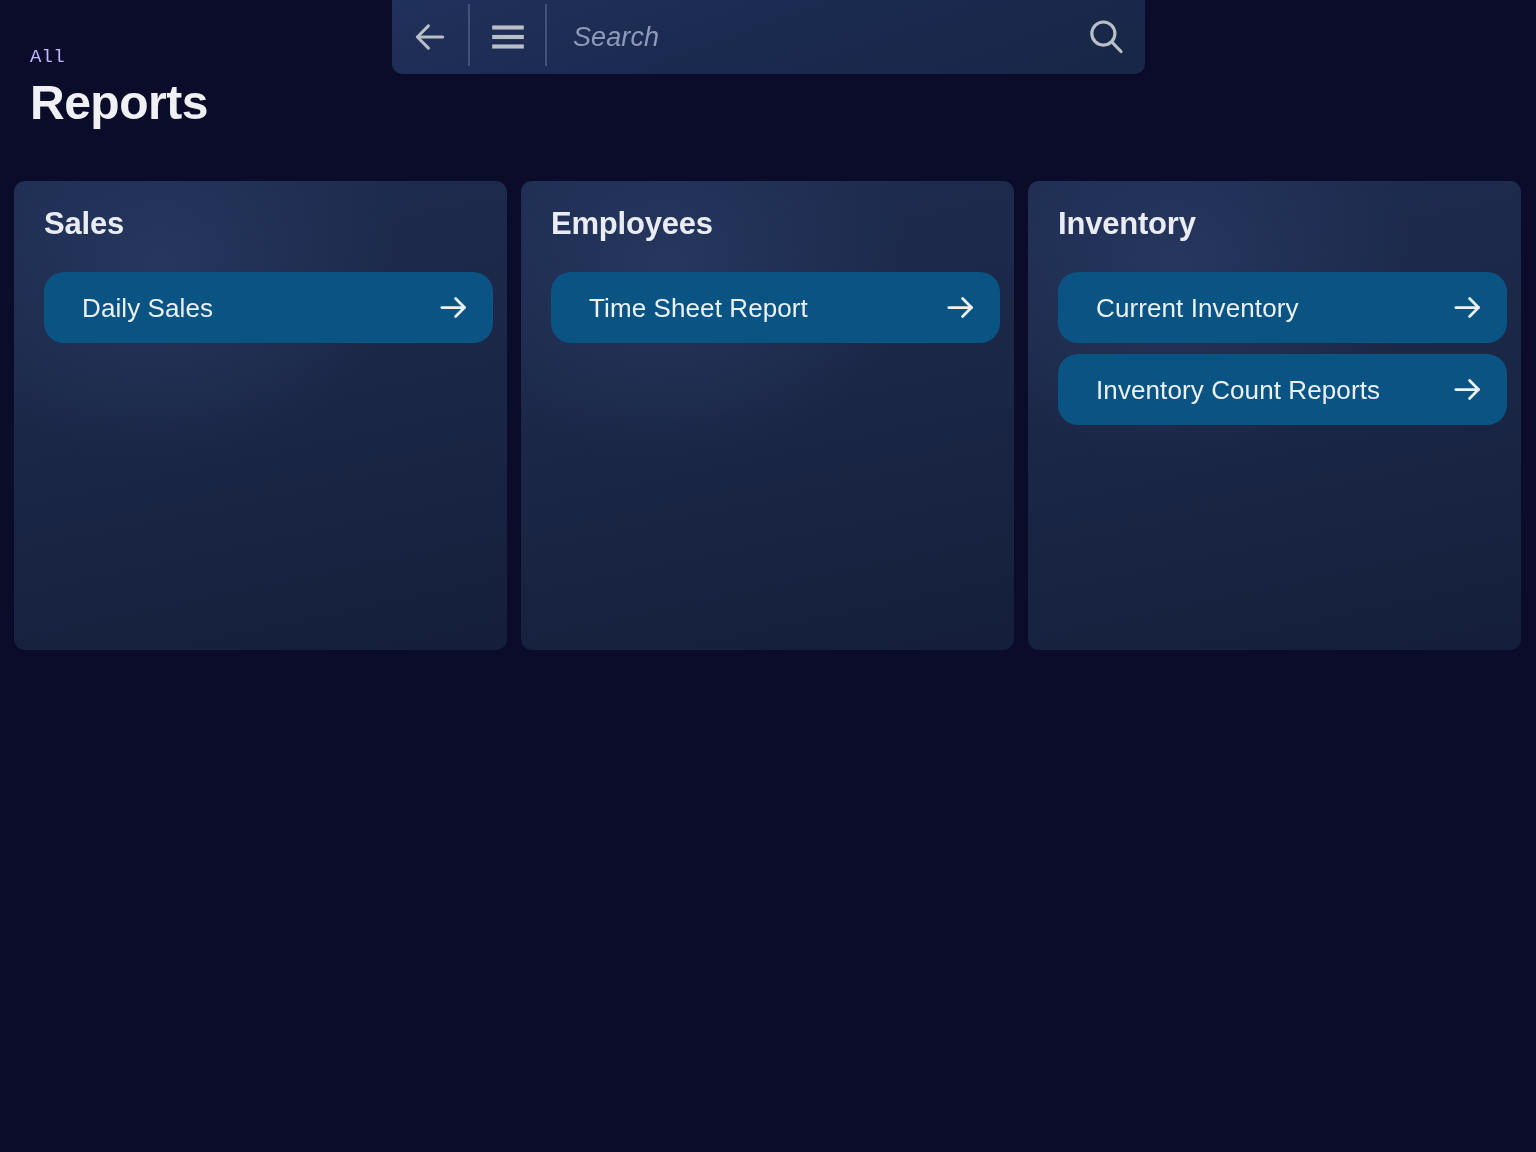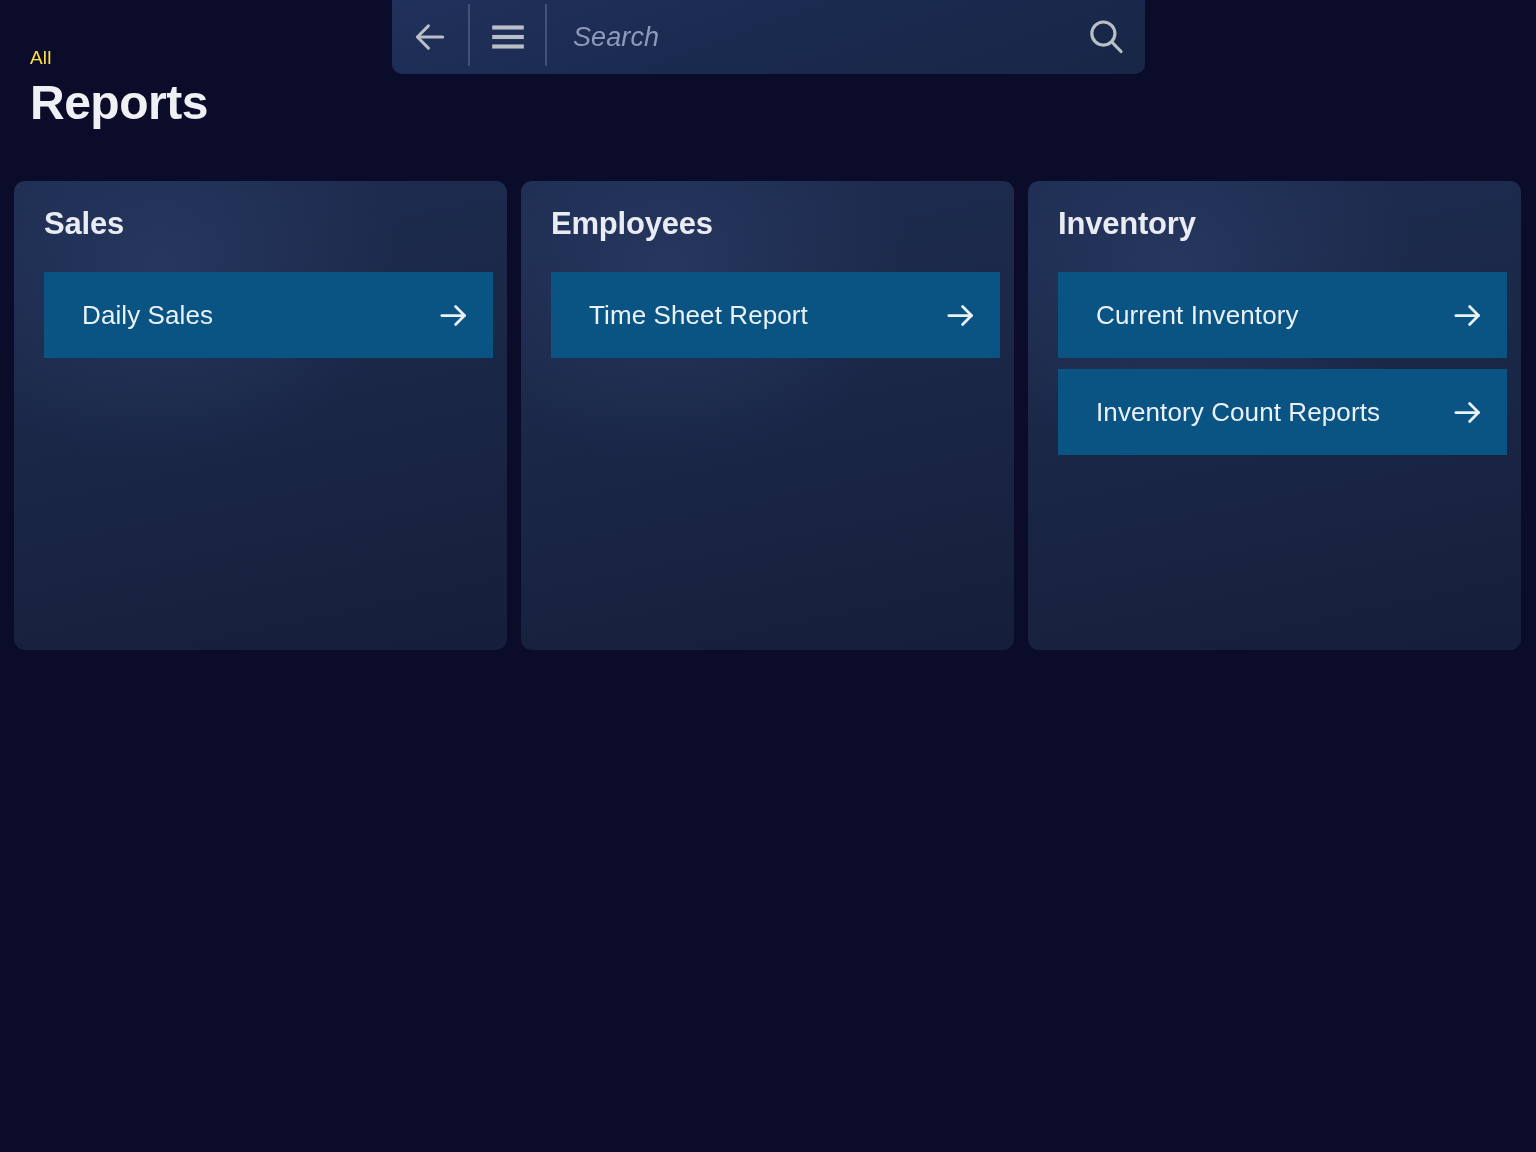--- a/index.html
+++ b/index.html
@@ -76,23 +76,24 @@
   .icon-magnifier { width: 42px; height: 42px; display: block; }
 
   
   .page-head {
     position: absolute;
     left: 30px;
     top: 48px;
   }
   .crumb {
     font-size: 19px;
-    color: #fde047;
+    color: #c4b5fd;
     line-height: 1;
     letter-spacing: 0.2px;
+    font-family: Liberation Mono, monospace;
   }
   .page-title {
     margin-top: 12px;
     font-size: 48px;
     font-weight: bold;
     color: #eef0f4;
     line-height: 1.02;
     letter-spacing: -0.5px;
   }
 
@@ -122,22 +123,22 @@
     font-weight: bold;
     color: #e9ecf2;
     line-height: 1.1;
     letter-spacing: -0.2px;
     margin-bottom: 31px;
   }
 
   .rpt-list { display: flex; flex-direction: column; gap: 11px; }
 
   .rpt-btn {
-    height: 86px;
-    border-radius: 0;
+    height: 71px;
+    border-radius: 20px;
     background: #0a5484;
     display: flex;
     align-items: center;
     justify-content: space-between;
     padding: 0 23px 0 38px;
     cursor: pointer;
   }
   .rpt-label {
     font-size: 26px;
     color: #eaf1f7;

